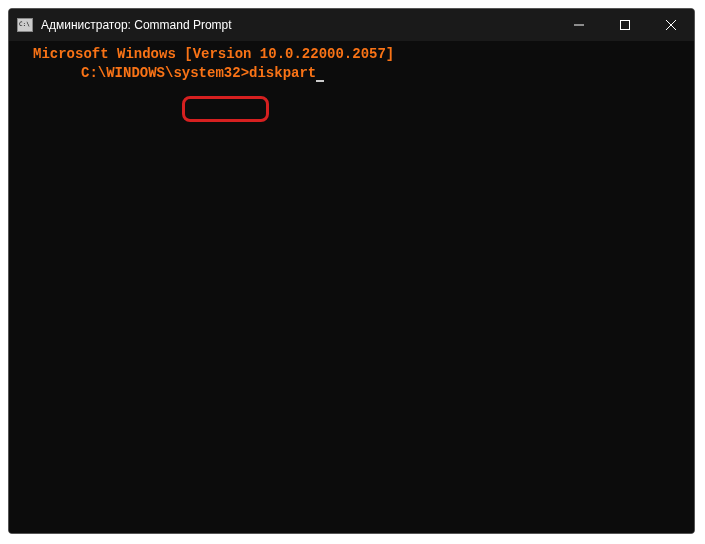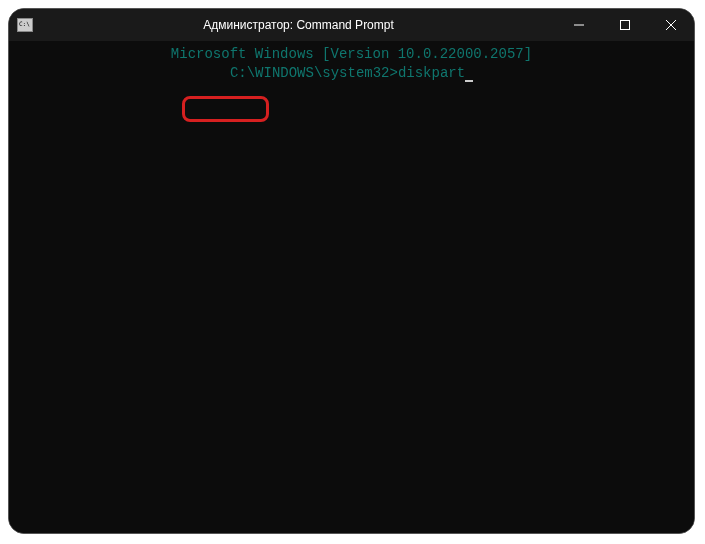--- a/index.html
+++ b/index.html
@@ -8,25 +8,24 @@
       width: 705px; 
       height: 544px; 
       font-family: 'Segoe UI', Tahoma, sans-serif;
       padding: 8px;
     }
     .window {
       width: 687px;
       height: 526px;
       background: #0c0c0c;
       border: 1px solid #555;
-      border-radius: 16px;
+      border-radius: 4px;
       overflow: hidden;
       display: flex;
       flex-direction: column;
-      text-align: center;
     }
     .titlebar {
       height: 32px;
       background: #1a1a1a;
       display: flex;
       align-items: center;
       padding-left: 8px;
     }
     .app-icon {
       width: 16px;
@@ -65,33 +64,34 @@
       display: flex;
       align-items: center;
       justify-content: center;
       color: #fff;
       cursor: pointer;
     }
     .win-btn svg { width: 10px; height: 10px; }
     .terminal {
       flex: 1;
       background: #0c0c0c;
-      padding: 4px 8px;
+      padding: 4px 24px;
       font-family: Consolas, 'Courier New', monospace;
       font-size: 14px;
-      color: #0f766e;
+      color: #f97316;
       line-height: 1.35;
       overflow-y: auto;
       position: relative;
+      font-weight: bold;
     }
     .terminal::-webkit-scrollbar { width: 14px; }
     .terminal::-webkit-scrollbar-track { background: #1a1a1a; }
     .terminal::-webkit-scrollbar-thumb { background: #4d4d4d; border-radius: 0; }
     .line { white-space: pre; }
-    .prompt-line { white-space: pre; position: relative; }
+    .prompt-line { white-space: pre; position: relative; margin-left: 48px; }
     .highlight-box {
       position: absolute;
       border: 3px solid #d62020;
       border-radius: 8px;
       left: 173px;
       top: 55px;
       width: 87px;
       height: 26px;
       pointer-events: none;
     }

